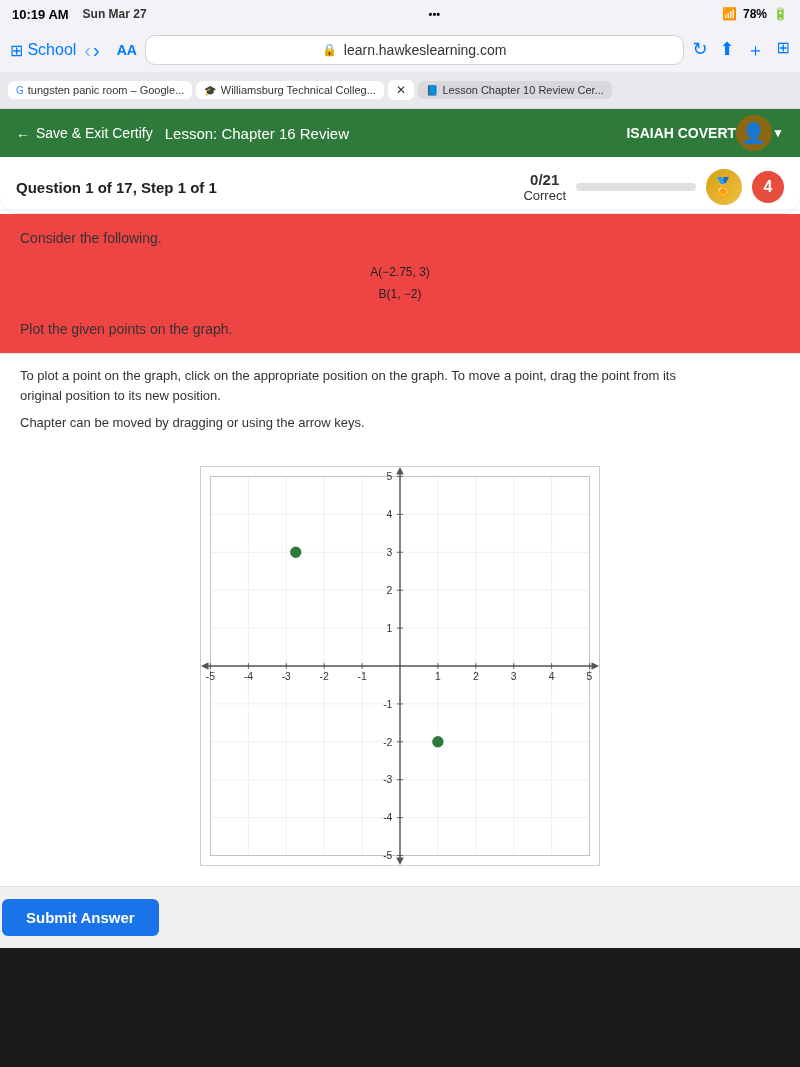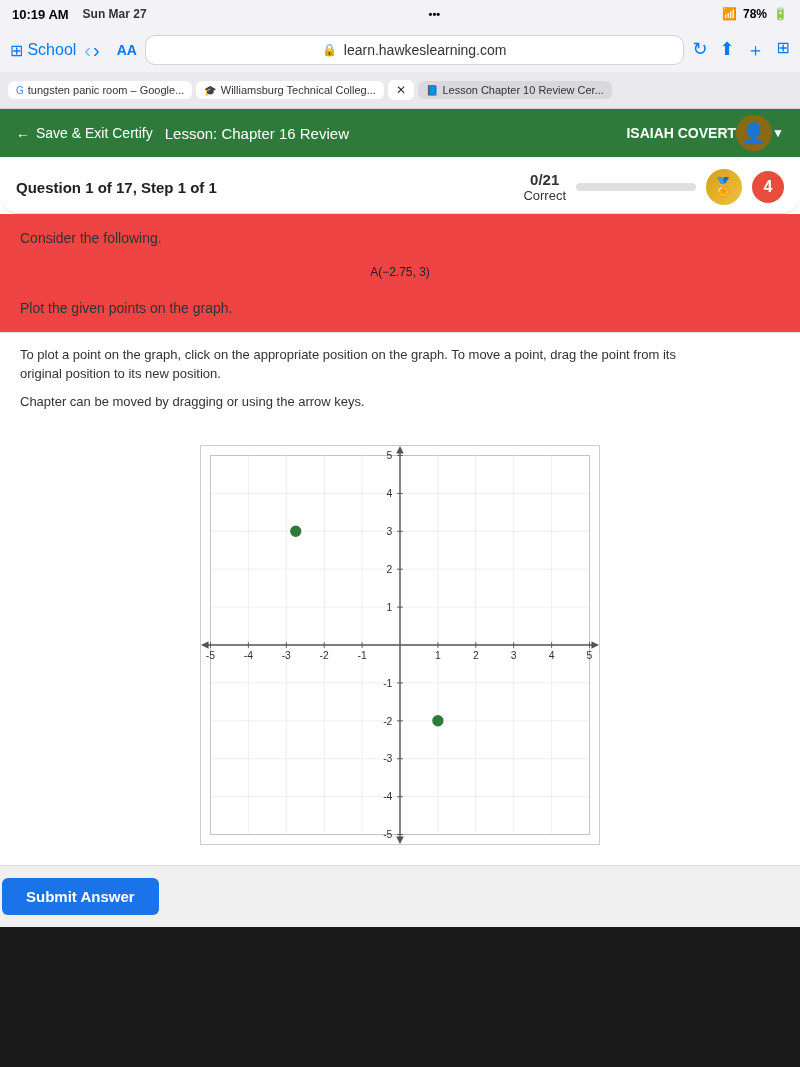--- a/index.html
+++ b/index.html
@@ -423,20 +423,21 @@
       <div class="hearts-badge">
         <span>4</span>
       </div>
     </div>
   </div>
 
   <div class="question-body">
     <p class="consider-text">Consider the following.</p>
     <div class="points-list">
       <div>A(−2.75, 3)</div>
+      <div>B(1, −2)</div>
     </div>
     <p class="plot-instruction">Plot the given points on the graph.</p>
   </div>
 
   <div class="answer-section">
     <p class="instructions-text">To plot a point on the graph, click on the appropriate position on the graph. To move a point, drag the point from its original position to its new position.</p>
     <p class="dragging-note">Chapter can be moved by dragging or using the arrow keys.</p>
   </div>
 
   <div class="graph-container">

